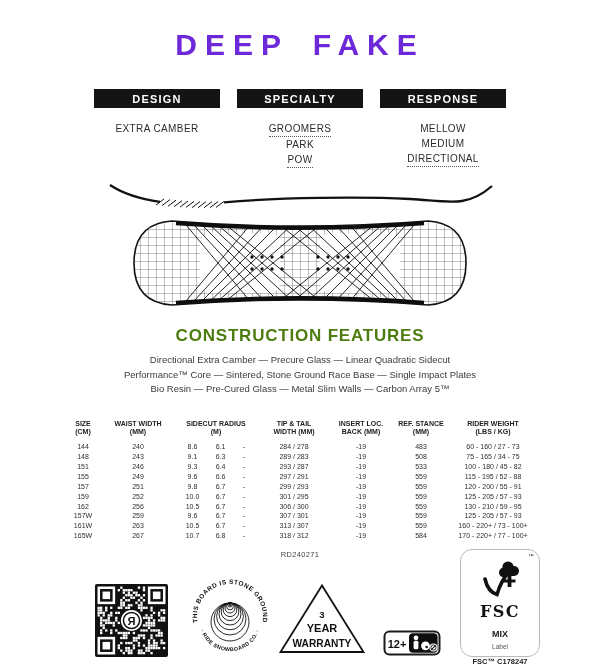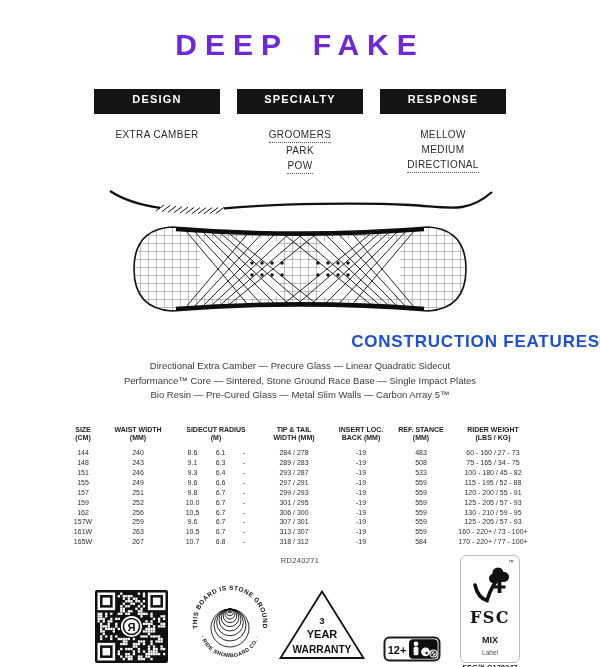--- a/index.html
+++ b/index.html
@@ -6,44 +6,44 @@
   html,body { width:600px; height:667px; background:#fff; overflow:hidden;
     font-family:"Liberation Sans", sans-serif; color:#1a1a1a; }
   .page { width:600px; height:667px; position:relative; }
 
   .title { text-align:center; padding-top:28px; font-size:30px; font-weight:bold;
     letter-spacing:8px; word-spacing:8px; color:#6d28d9; }
 
   .categories { display:flex; justify-content:center; gap:17px; margin-top:27px; }
   .cat-col { width:126px; text-align:center; }
   .cat-pill { background:#141414; color:#fff; font-size:11px; font-weight:bold;
-    letter-spacing:1.2px; padding:4px 0 9px; }
+    letter-spacing:1.2px; padding:4px 0 3px; }
   .cat-items { margin-top:13px; font-size:10px; line-height:15px; letter-spacing:0.4px; color:#2b2b2b; }
   .cat-items .u { border-bottom:1px dotted #555; padding-bottom:1px; display:inline-block; line-height:12px; }
 
   .board-wrap { text-align:center; margin-top:13px; }
 
-  .constr-head { text-align:right; margin-top:13px; font-size:17px; font-weight:bold;
-    letter-spacing:0.8px; color:#1d4ed8; }
+  .constr-head { text-align:center; margin-top:13px; font-size:17px; font-weight:bold;
+    letter-spacing:0.8px; color:#4d7c0f; }
   .constr-lines { text-align:center; margin-top:7px; font-size:9.5px; line-height:14.5px; color:#3a3a3a; }
 
   table.specs { margin:23px auto 0; width:442px; border-collapse:collapse; table-layout:fixed; }
   table.specs th { font-size:7px; font-weight:bold; vertical-align:top; padding-bottom:5px; line-height:8.5px; color:#222; }
   table.specs td { font-size:7px; text-align:center; padding:1.1px 0; color:#2e2e2e; line-height:7.8px; }
   .sc-wrap span { display:inline-block; text-align:center; }
   .sc-a { width:34%; } .sc-b { width:33%; } .sc-c { width:23%; }
 
   .prod-code { text-align:center; font-size:7.5px; color:#444; margin-top:9px; letter-spacing:0.3px; }
 
   .badges { display:flex; align-items:flex-end; margin-top:-12px; height:110px; padding-left:95px; position:relative; }
   .badge-qr { margin-right:22px; }
   .badge-stamp { margin-right:7px; }
   .badge-tri { margin-right:16px; }
   .badge-age { margin-right:19px; margin-bottom:1px; }
-  .fsc-box { width:60px; height:108px; border:1.5px solid #b9b9b9; border-radius:6px;
+  .fsc-box { width:80px; height:108px; border:1.5px solid #b9b9b9; border-radius:12px;
     text-align:center; position:relative; background:#fff; }
   .fsc-tm { position:absolute; top:3px; right:5px; font-size:5.5px; color:#111; }
   .fsc-name { font-family:"DejaVu Serif", serif; font-size:16px; font-weight:bold;
     letter-spacing:1.5px; color:#111; margin-top:1px; }
   .fsc-mix { font-size:9px; font-weight:bold; margin-top:8px; color:#222; }
   .fsc-label { font-size:6.5px; margin-top:4px; color:#555; }
   .fsc-code { font-size:7.5px; font-weight:bold; margin-top:7px; color:#222; }
 </style>
 </head>
 <body>

